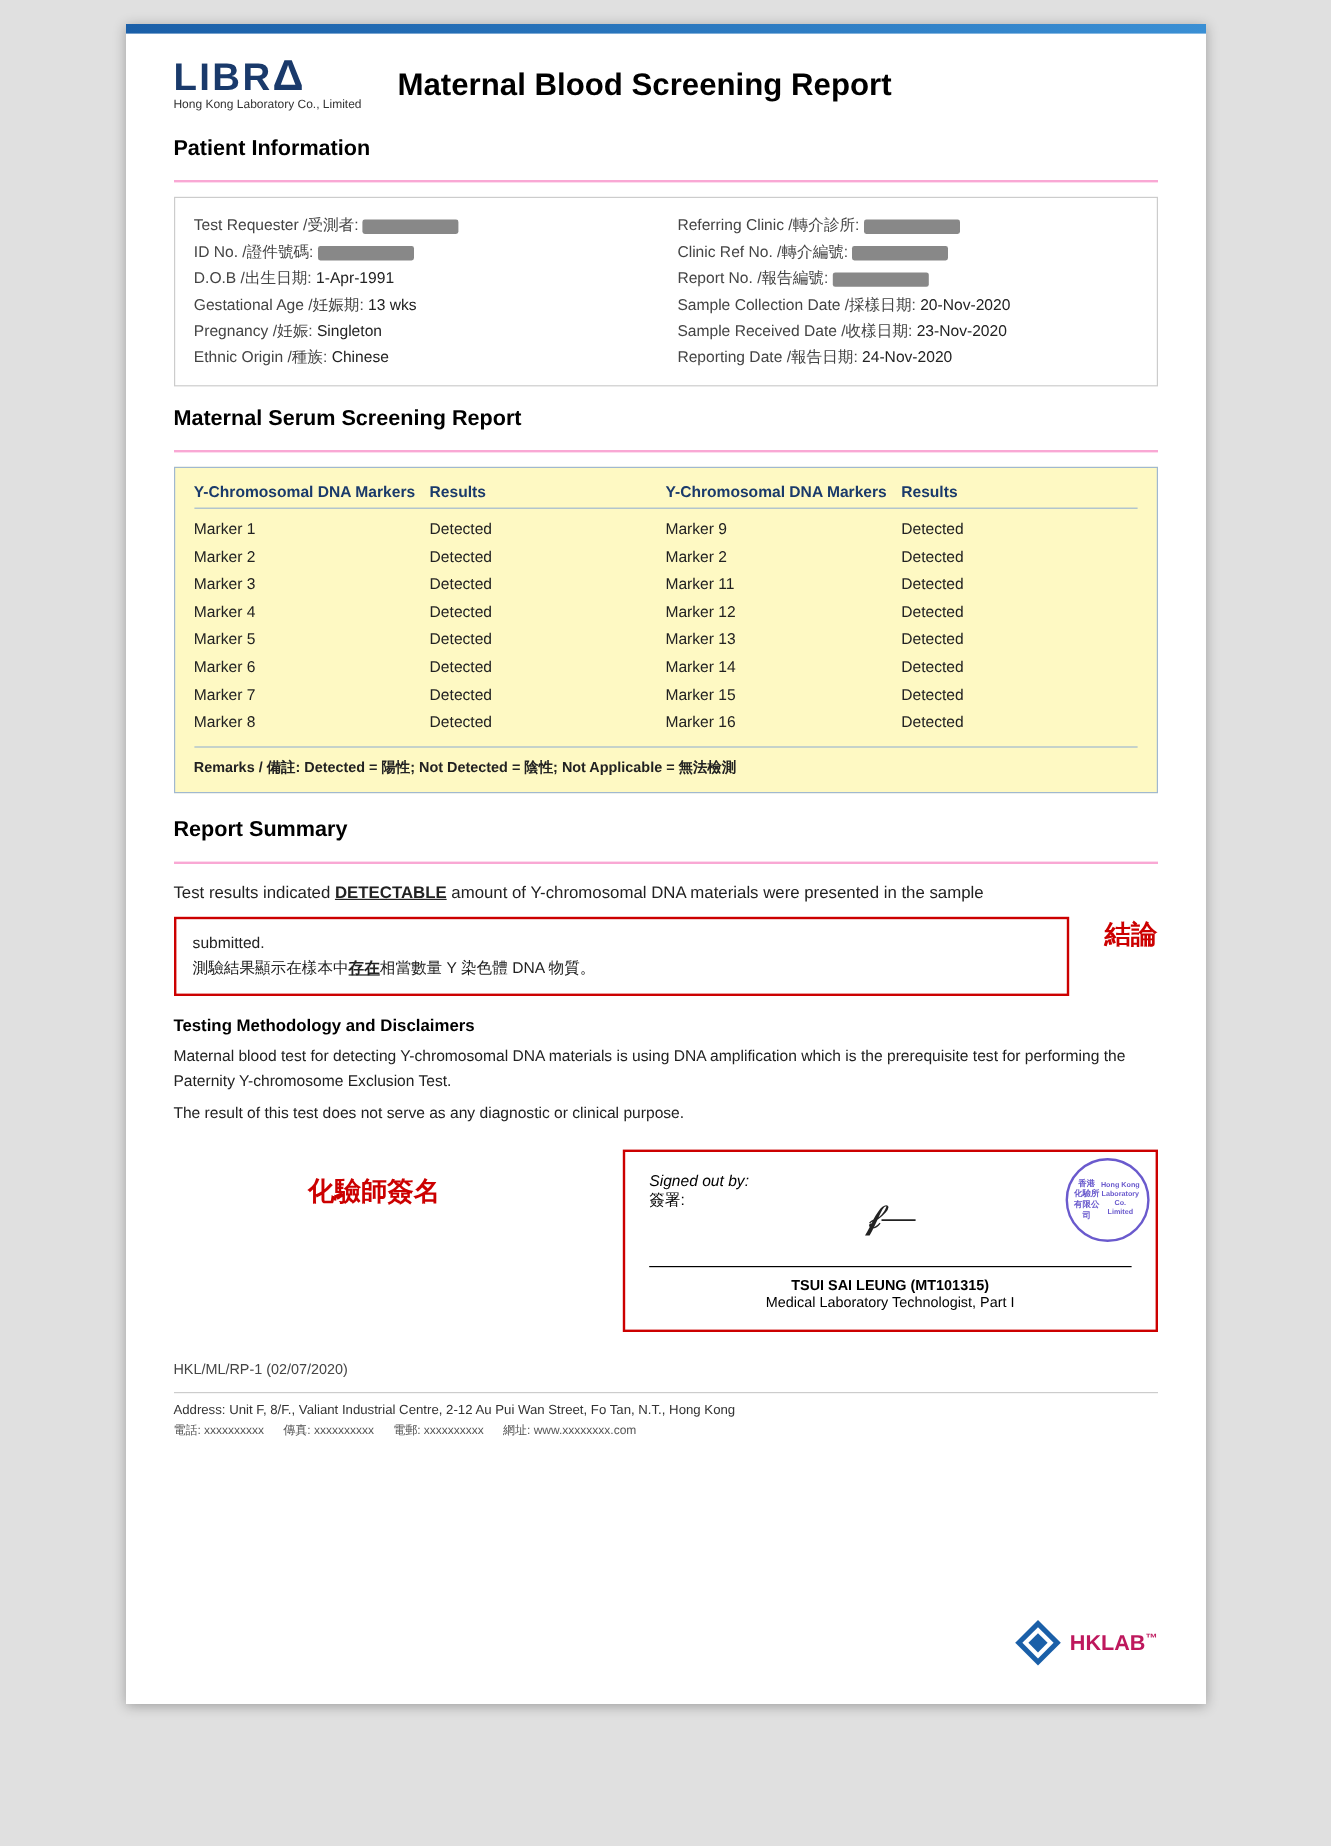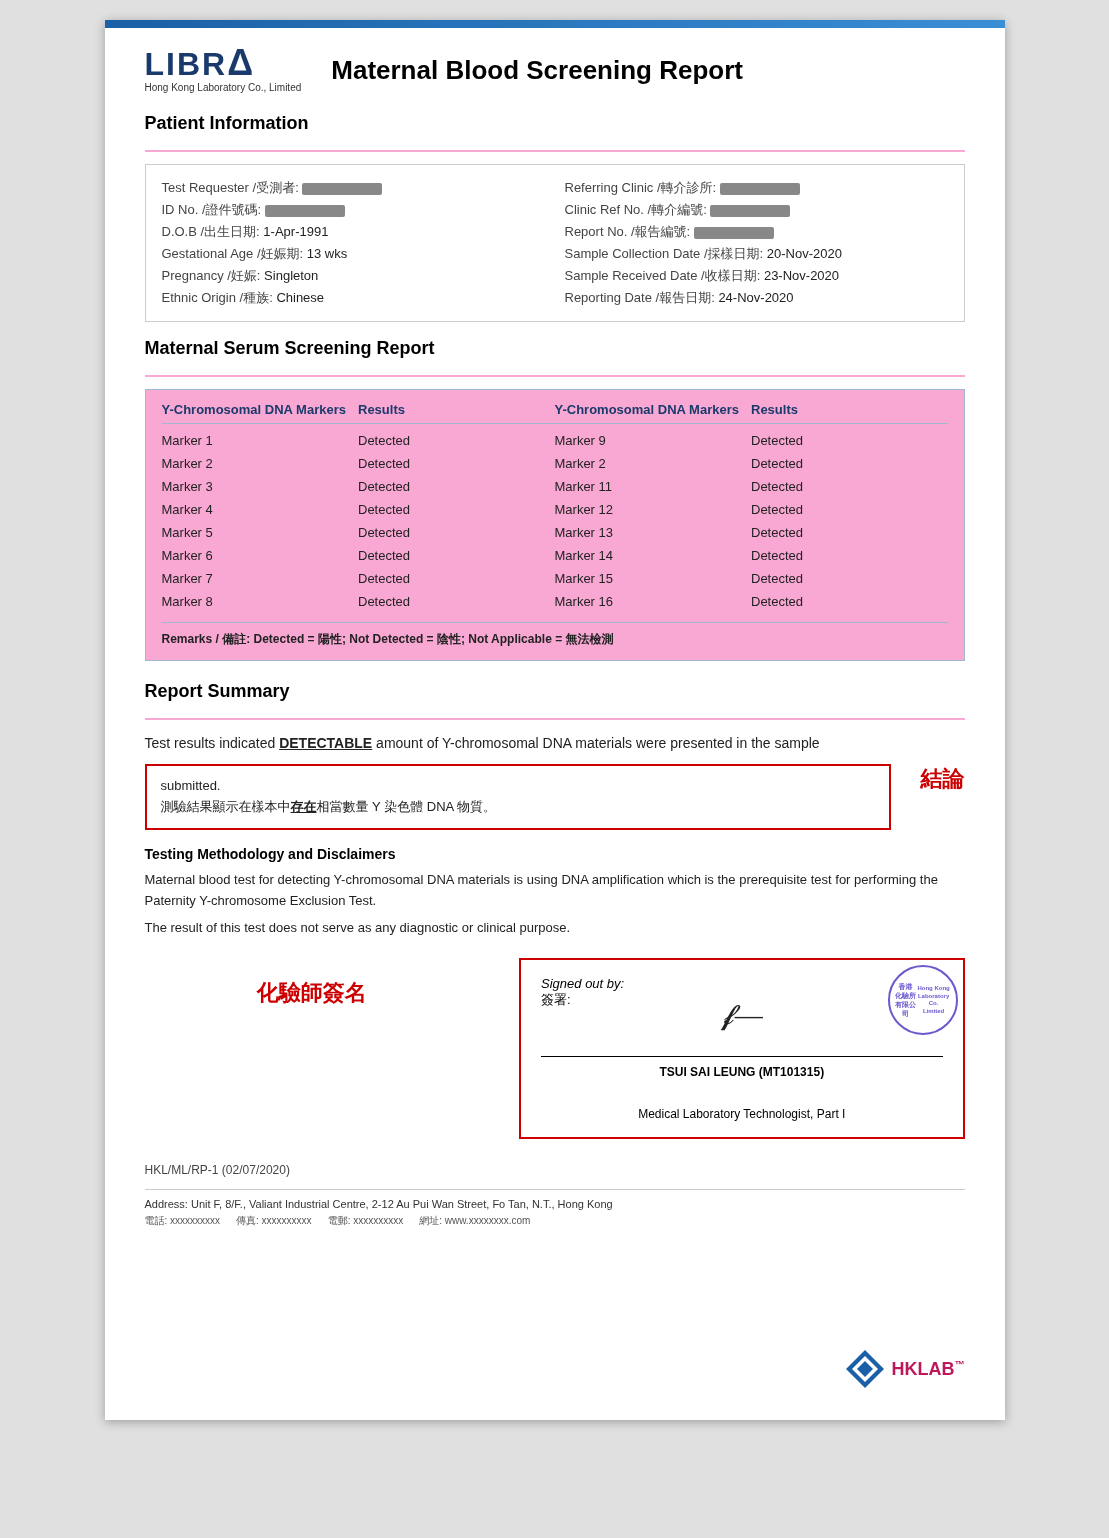--- a/index.html
+++ b/index.html
@@ -71,21 +71,21 @@
     }
     .patient-row {
       font-size: 13px;
       color: #222;
       padding: 2px 0;
     }
     .patient-row .label {
       color: #444;
     }
     .screening-table {
-      background: #f9a8d4;
+      background: #fef9c3;
       border: 1px solid #a0b8d0;
       padding: 12px 16px;
     }
     .screening-table-header {
       display: grid;
       grid-template-columns: 1fr 1fr 1fr 1fr;
       font-weight: bold;
       font-size: 13px;
       color: #1a3a6b;
       border-bottom: 1px solid #a0b8d0;
@@ -203,21 +203,20 @@
       margin-top: -10px;
     }
     .signatory-name {
       font-size: 12px;
       font-weight: bold;
       text-align: center;
     }
     .signatory-title {
       font-size: 12px;
       text-align: center;
-      margin-top: 28px;
     }
     .stamp-circle {
       position: absolute;
       top: 5px;
       right: 5px;
       width: 70px;
       height: 70px;
       border-radius: 50%;
       border: 2px solid #6a5acd;
       display: flex;

